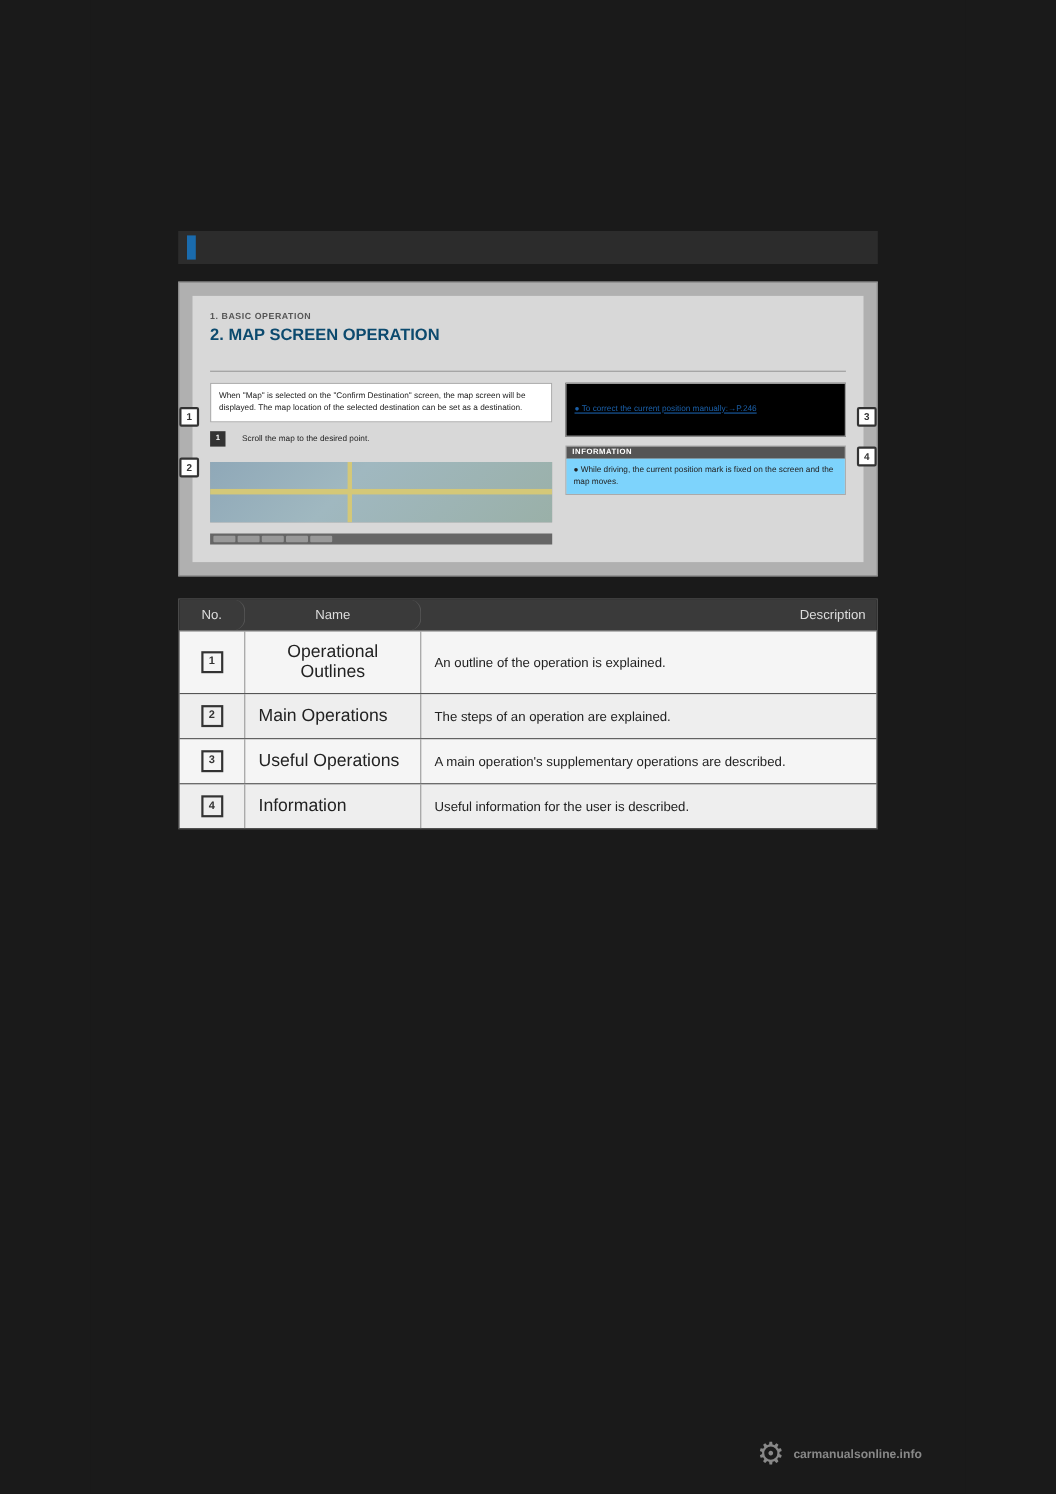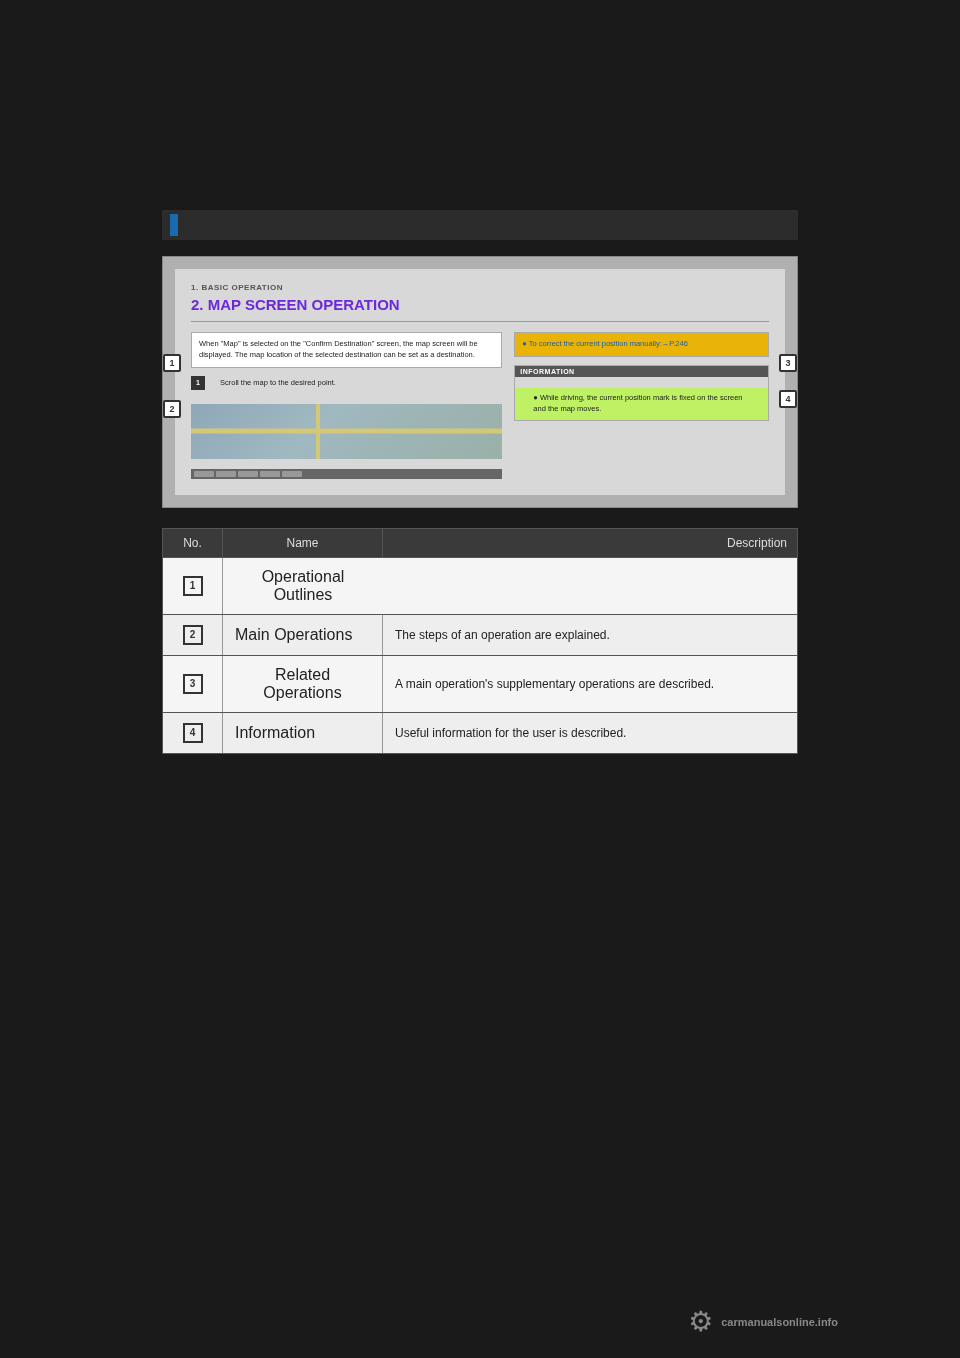--- a/index.html
+++ b/index.html
@@ -67,23 +67,23 @@
       font-size: 8px;
       color: #555;
       font-weight: bold;
       letter-spacing: 0.5px;
       margin-bottom: 4px;
     }
 
     .manual-title {
       font-size: 15px;
       font-weight: bold;
-      color: #6d28d9;
+      color: #0c4a6e;
       border-bottom: 1px solid #999;
-      padding-bottom: 8px;
+      padding-bottom: 24px;
       margin-bottom: 10px;
     }
 
     .manual-content-row {
       display: flex;
       gap: 12px;
       position: relative;
     }
 
     .manual-left-col {
@@ -181,48 +181,48 @@
     }
 
     .map-ctrl-btn {
       background: #999;
       height: 6px;
       width: 20px;
       border-radius: 1px;
     }
 
     .related-op-box {
-      background: #eab308;
+      background: #000000;
       border: 1px solid #aaa;
-      padding: 6px 7px;
+      padding: 18px 7px;
       font-size: 7.5px;
       color: #1a5fa8;
       line-height: 1.45;
+      text-decoration: underline;
     }
 
     .info-box {
       border: 1px solid #aaa;
     }
 
     .info-box-header {
       background: #555;
       color: white;
       font-size: 7px;
       font-weight: bold;
       padding: 2px 5px;
       letter-spacing: 0.5px;
     }
 
     .info-box-content {
-      background: #bef264;
-      padding: 5px 18px;
+      background: #7dd3fc;
+      padding: 5px 6px;
       font-size: 7.5px;
       color: #222;
       line-height: 1.45;
-      margin-top: 11px;
     }
 
     
     .callout {
       position: absolute;
       width: 18px;
       height: 18px;
       border: 2px solid #333;
       background: white;
       display: flex;
@@ -245,20 +245,21 @@
       grid-template-columns: 60px 160px 1fr;
       background: #3a3a3a;
     }
 
     .table-header-cell {
       padding: 7px 10px;
       font-size: 12px;
       color: #ddd;
       border-right: 1px solid #555;
       text-align: center;
+      border-radius: 11px;
     }
 
     .table-header-cell:last-child {
       border-right: none;
       text-align: right;
     }
 
     .table-row {
       display: grid;
       grid-template-columns: 60px 160px 1fr;
@@ -386,35 +387,36 @@
         <div class="table-header-cell">No.</div>
         <div class="table-header-cell">Name</div>
         <div class="table-header-cell">Description</div>
       </div>
 
       <div class="table-row">
         <div class="table-cell">
           <div class="number-badge">1</div>
         </div>
         <div class="table-cell name-cell">Operational Outlines</div>
+        <div class="table-cell">An outline of the operation is explained.</div>
       </div>
 
       <div class="table-row">
         <div class="table-cell">
           <div class="number-badge">2</div>
         </div>
         <div class="table-cell name-cell">Main Operations</div>
         <div class="table-cell">The steps of an operation are explained.</div>
       </div>
 
       <div class="table-row">
         <div class="table-cell">
           <div class="number-badge">3</div>
         </div>
-        <div class="table-cell name-cell">Related Operations</div>
+        <div class="table-cell name-cell">Useful Operations</div>
         <div class="table-cell">A main operation's supplementary operations are described.</div>
       </div>
 
       <div class="table-row">
         <div class="table-cell">
           <div class="number-badge">4</div>
         </div>
         <div class="table-cell name-cell">Information</div>
         <div class="table-cell">Useful information for the user is described.</div>
       </div>

